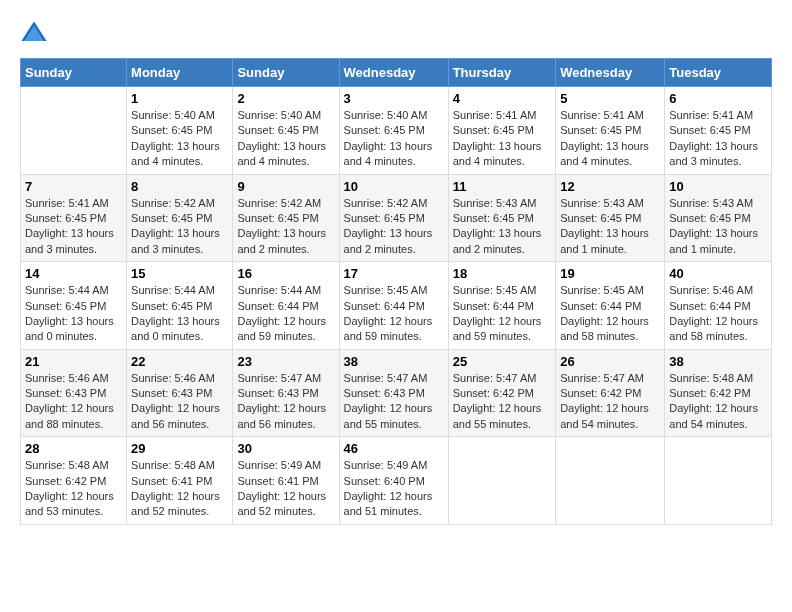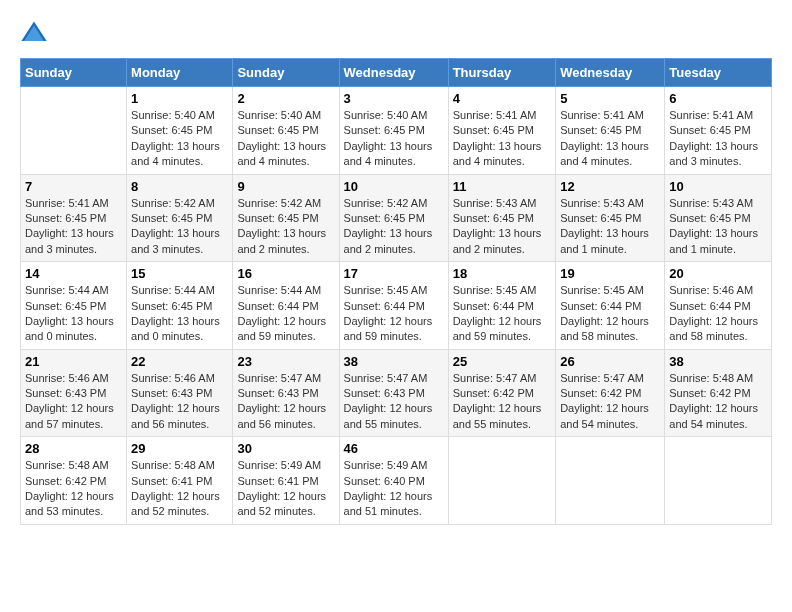--- a/index.html
+++ b/index.html
@@ -277,35 +277,35 @@
       </td>
         <td>
         <span class="day-number">19</span>
         <div class="day-info">
           <span>Sunrise: 5:45 AM</span><br>
           <span>Sunset: 6:44 PM</span><br>
           <span>Daylight: 12 hours and 58 minutes.</span>
         </div>
       </td>
         <td>
-        <span class="day-number">20</span>
+        <span class="day-number">40</span>
         <div class="day-info">
           <span>Sunrise: 5:46 AM</span><br>
           <span>Sunset: 6:44 PM</span><br>
           <span>Daylight: 12 hours and 58 minutes.</span>
         </div>
       </td>
       </tr>
       <tr>
         <td>
         <span class="day-number">21</span>
         <div class="day-info">
           <span>Sunrise: 5:46 AM</span><br>
           <span>Sunset: 6:43 PM</span><br>
-          <span>Daylight: 12 hours and 57 minutes.</span>
+          <span>Daylight: 12 hours and 88 minutes.</span>
         </div>
       </td>
         <td>
         <span class="day-number">22</span>
         <div class="day-info">
           <span>Sunrise: 5:46 AM</span><br>
           <span>Sunset: 6:43 PM</span><br>
           <span>Daylight: 12 hours and 56 minutes.</span>
         </div>
       </td>

